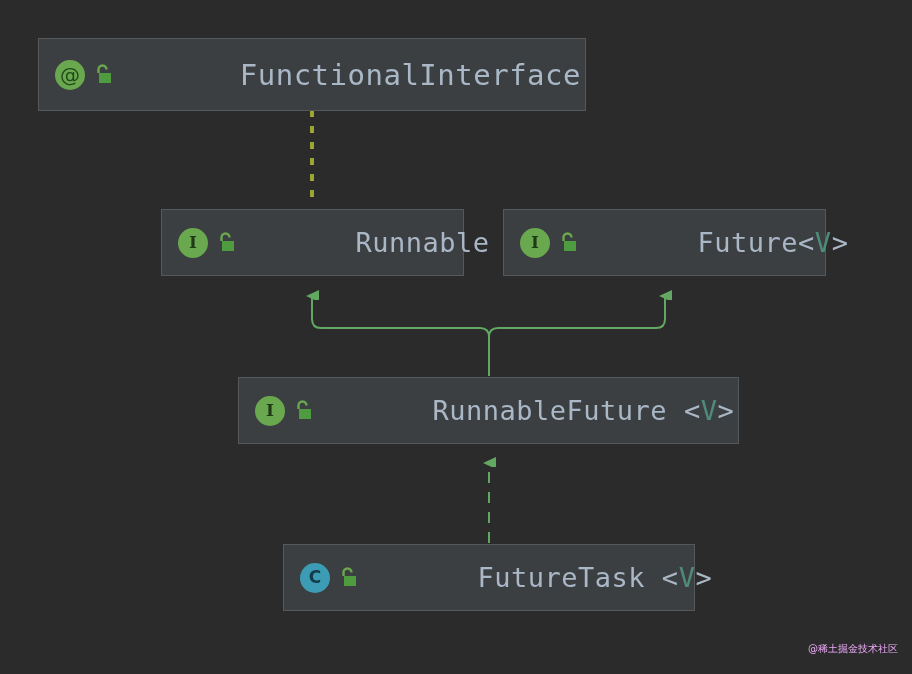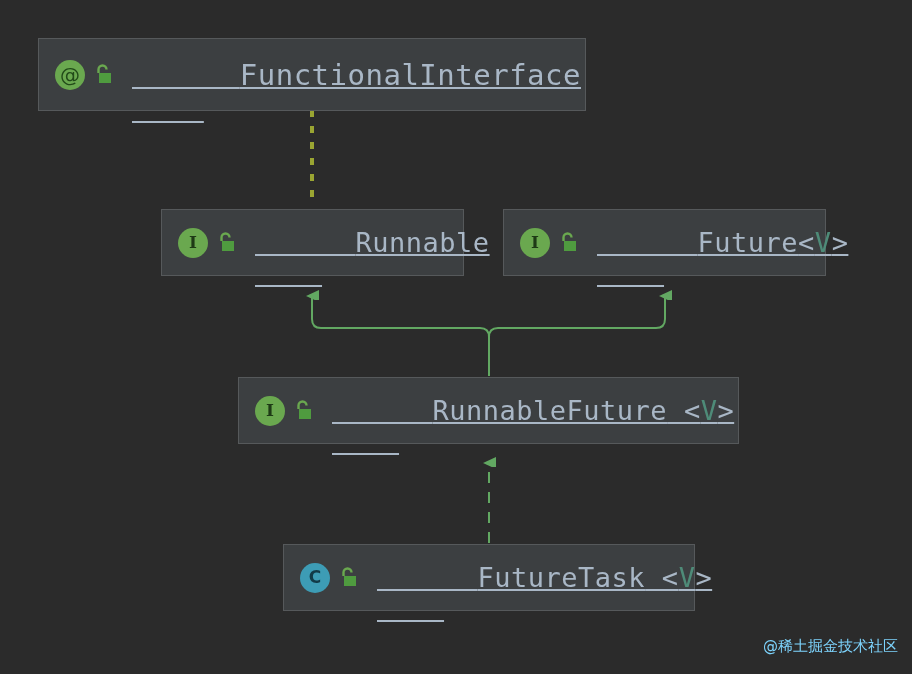--- a/index.html
+++ b/index.html
@@ -72,21 +72,20 @@
     width: 22px;
     height: 26px;
     margin-left: 7px;
     flex: 0 0 auto;
   }
   .node-label {
     margin-left: 18px;
     color: #a9b7c6;
     white-space: pre;
     letter-spacing: 0.5px;
-    text-decoration: underline;
   }
   .node-label .generic-v { color: #4e8b78; }
   .node-label .bracket { color: #a9b7c6; }
 
   #node-functionalinterface { left: 38px;  top: 38px;  width: 548px; height: 73px; }
   #node-functionalinterface .node-label { font-size: 29px; }
 
   #node-runnable      { left: 161px; top: 209px; width: 303px; height: 67px; }
   #node-future        { left: 503px; top: 209px; width: 323px; height: 67px; }
   #node-runnablefuture{ left: 238px; top: 377px; width: 501px; height: 67px; }
@@ -94,23 +93,23 @@
 
   #node-runnable .node-label,
   #node-future .node-label,
   #node-runnablefuture .node-label,
   #node-futuretask .node-label { font-size: 27px; }
 
   #watermark {
     position: absolute;
     right: 14px;
     bottom: 18px;
-    color: #7dd3fc;
+    color: #f0abfc;
     font-family: "DejaVu Sans", "Liberation Sans", sans-serif;
-    font-size: 15px;
+    font-size: 10px;
     white-space: pre;
     z-index: 6;
   }
 </style>
 </head>
 <body>
 
 <div id="canvas">
 
   <svg id="edge-layer" viewBox="0 0 912 674" width="912" height="674">

